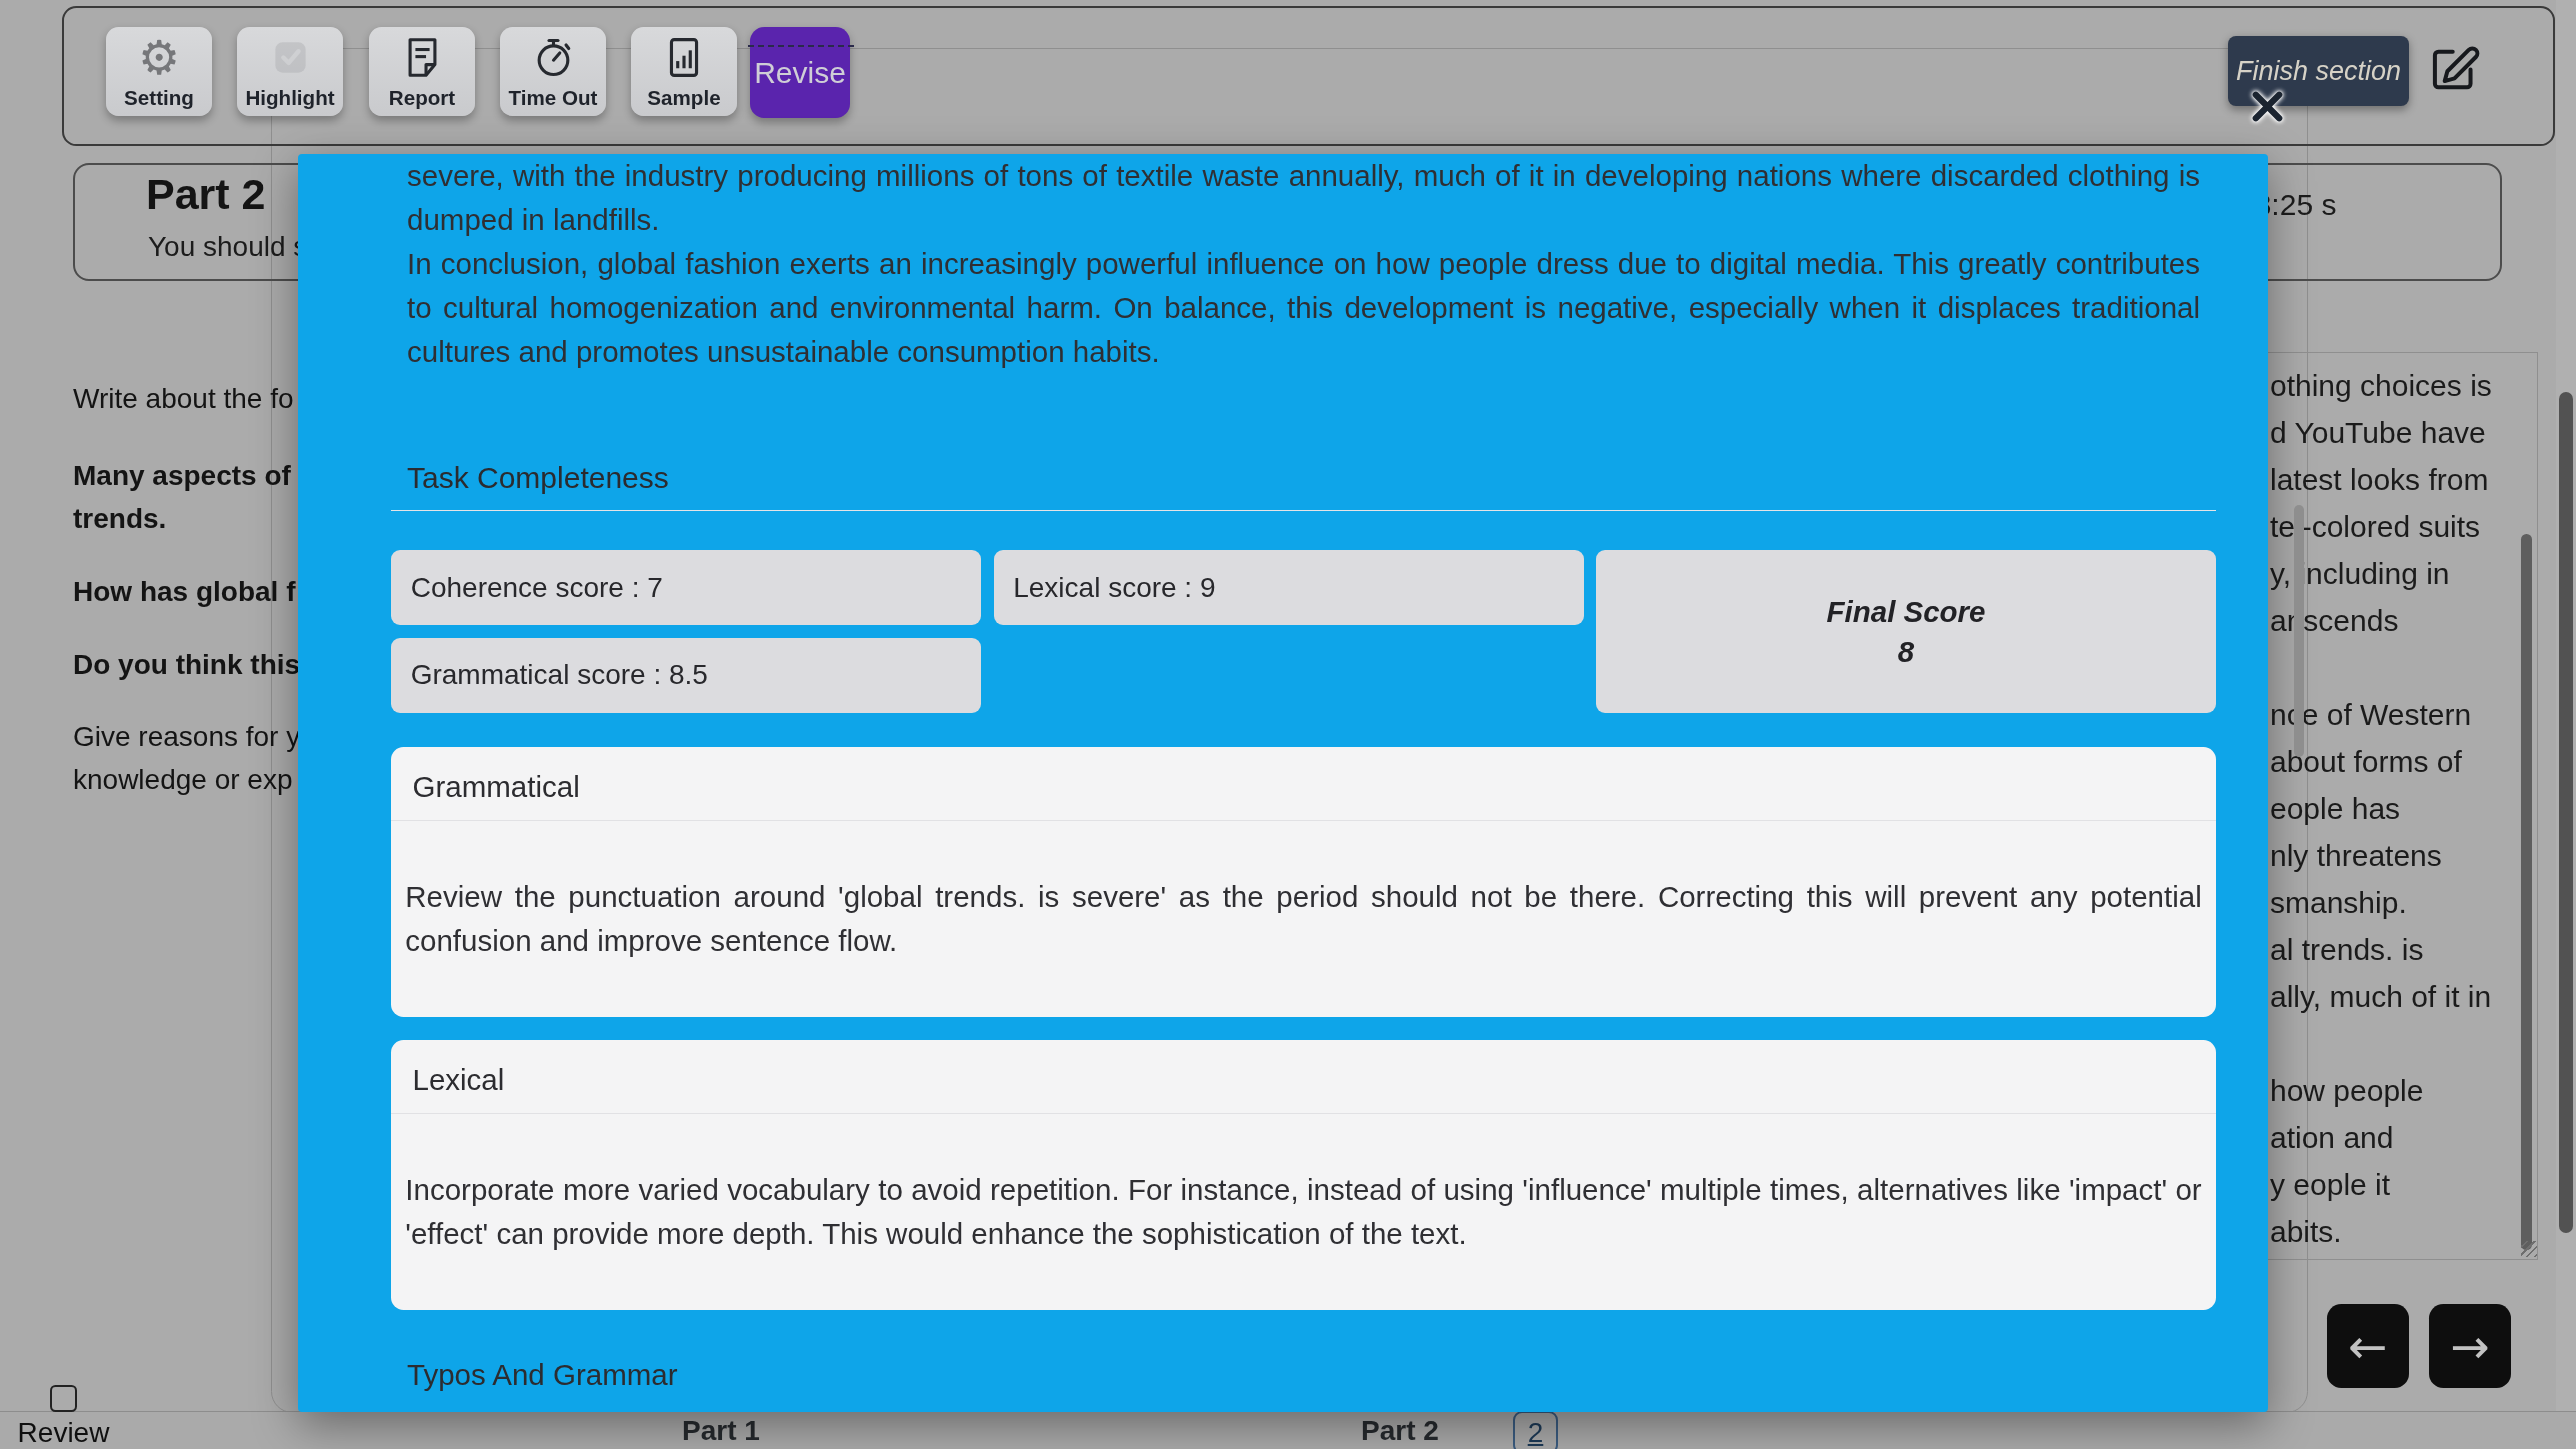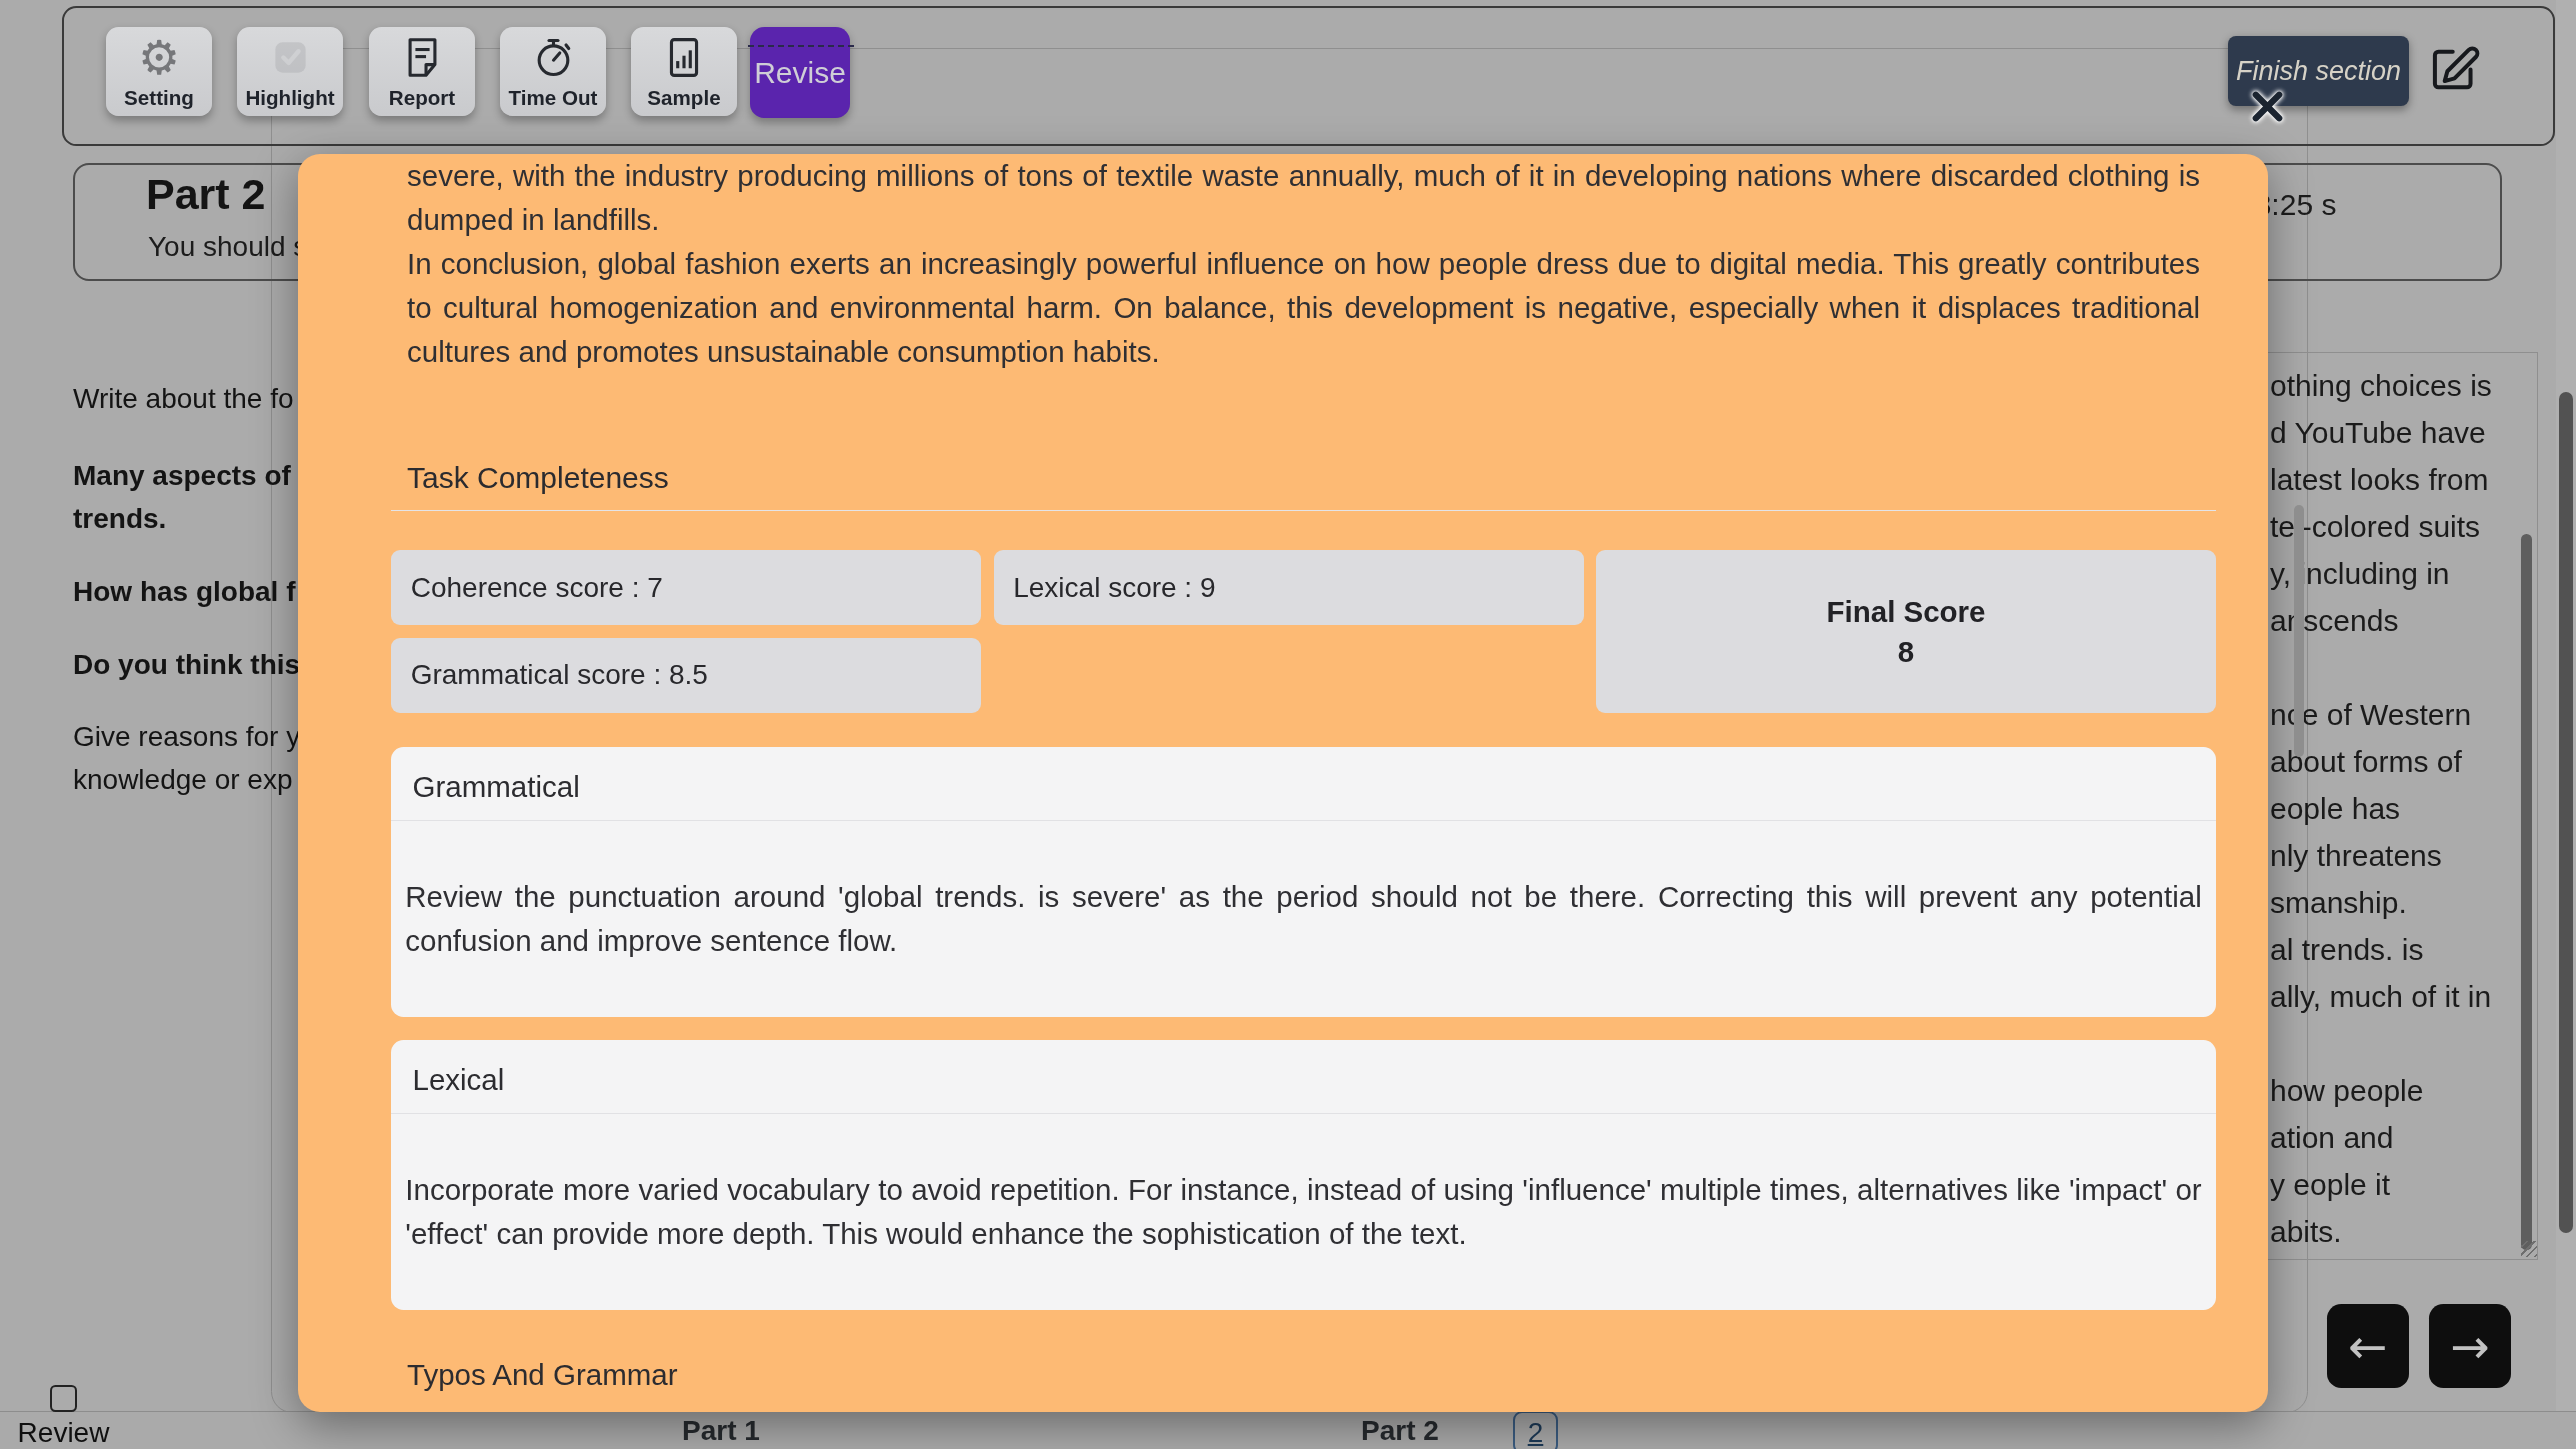--- a/index.html
+++ b/index.html
@@ -61,33 +61,33 @@
   
   .bottom-bar{left:0;top:1411px;width:2576px;height:38px;background:#aaaaaa;border-top:1.8px solid #8d8d8d;}
   .review-box{left:50px;top:1385px;width:27px;height:27px;border:2.7px solid #222222;border-radius:5.4px;box-sizing:border-box;}
   .review-label{left:0;top:1417px;width:127px;text-align:center;font-size:28px;color:#0f0f0f;}
   .part-label{top:1415px;font-size:28px;font-weight:700;color:#262a2e;white-space:nowrap;}
   .page2-btn{left:1513px;top:1411px;width:45px;height:43px;border:2.7px solid #3b5c80;border-radius:9px;box-sizing:border-box;
         display:flex;align-items:center;justify-content:center;}
   .page2-btn span{font-size:28px;color:#1d3a57;text-decoration:underline;}
 
   
-  .modal{left:298px;top:154px;width:1970px;height:1258px;background:#fdba74;border-radius:22px;
+  .modal{left:298px;top:154px;width:1970px;height:1258px;background:#0ea5e9;border-radius:4px;
         box-shadow:0 12.5px 45px rgba(0,0,0,.38);overflow:hidden;z-index:20;}
   .modal-inner{position:absolute;left:93px;right:52px;top:0;}
   .modal p{margin:0;padding:0 16px;font-size:29.5px;line-height:44px;text-align:justify;color:#2f2f33;}
   .p-top{margin-top:-23px;}
   .p-conc{margin-top:46px;}
   .sec-title{margin-top:86px;padding-left:16px;font-size:30px;color:#2b2b2f;line-height:36px;}
   .sec-divider{margin-top:14.3px;border-bottom:1.8px solid #e4e4e7;}
   .score-grid{margin-top:39px;display:grid;grid-template-columns:590px 590px 1fr;grid-template-rows:75px 75px;gap:12.5px;}
   .score-cell{background:#dcdcdf;border-radius:9px;display:flex;align-items:center;padding-left:19.7px;
         font-size:28px;color:#28282c;}
   .final-cell{grid-column:3;grid-row:1/3;background:#dcdcdf;border-radius:9px;display:flex;flex-direction:column;
-        align-items:center;justify-content:center;gap:11px;padding-left:0;}
+        align-items:center;justify-content:center;gap:11px;padding-left:0;font-style:italic;}
   .final-cell div{font-size:29.5px;font-weight:600;color:#222226;line-height:1;}
   .fb-card{background:#f4f4f5;border-radius:12.5px;height:270px;overflow:hidden;}
   .fb-gram{margin-top:34px;}
   .fb-lex{margin-top:23px;}
   .fb-head{padding:23px 21.5px 16px;font-size:29.5px;color:#2c2c30;border-bottom:1.8px solid #e1e1e4;}
   .fb-body{padding:54px 14.3px 0;font-size:29.5px;line-height:44px;text-align:justify;color:#2f2f33;}
   .typos-title{margin-top:48px;padding-left:16px;font-size:29.5px;color:#2c2c30;}
   .modal-thumb{left:2294px;top:505px;width:9.8px;height:252px;background:#8e8e8e;border-radius:5.4px;z-index:25;}
 
   svg{display:block;}

